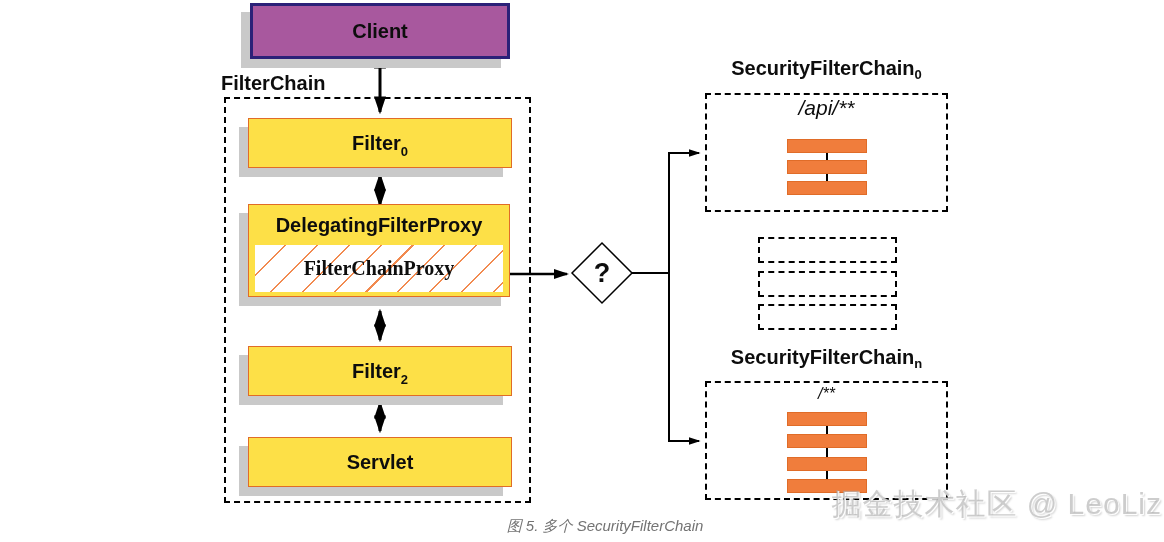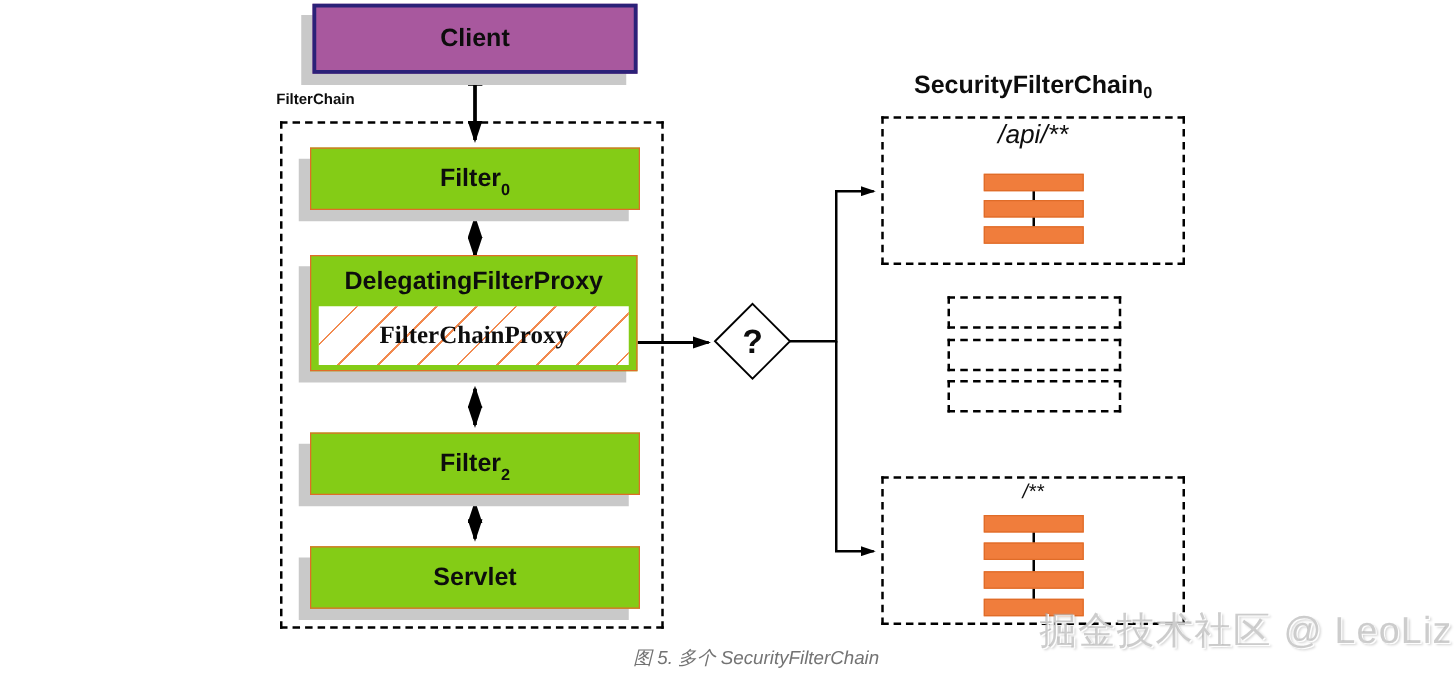--- a/index.html
+++ b/index.html
@@ -23,21 +23,21 @@
     color: #0d0d0d;
     box-sizing: border-box;
   }
   .client-box {
     left: 250px; top: 3px; width: 260px; height: 56px;
     background: #a8589e;
     border: 3px solid #2b2178;
     box-shadow: -9px 9px 0 #c9c9c9;
   }
   .orange-box {
-    background: #84cc16;
+    background: #fde047;
     border: 1px solid #e06c28;
     box-shadow: -9px 9px 0 #c9c9c9;
   }
   .filter0-box  { left: 248px; top: 118px; width: 264px; height: 50px; }
   .dfp-box      { left: 248px; top: 204px; width: 262px; height: 93px;
                   flex-direction: column; justify-content: flex-start; }
   .dfp-label    { margin-top: 4px; line-height: 32px; }
   .fcp-box {
     position: absolute;
     left: 6px; top: 40px; width: 248px; height: 47px;
@@ -66,21 +66,21 @@
   }
   .fc-container   { left: 224px; top: 97px;  width: 307px; height: 406px; }
   .sfc0-box       { left: 705px; top: 93px;  width: 243px; height: 119px; }
   .sfcn-box       { left: 705px; top: 381px; width: 243px; height: 119px; }
   .placeholder-box{ position: absolute; left: 758px; width: 139px; height: 26px;
                     border: 2px dashed #000; box-sizing: border-box; }
 
   
   .fc-label {
     position: absolute; left: 221px; top: 72px;
-    font-weight: bold; font-size: 12px; color: #0d0d0d;
+    font-weight: bold; font-size: 20px; color: #0d0d0d;
   }
   .sfc-title {
     position: absolute; left: 705px; width: 243px;
     text-align: center; font-weight: bold; font-size: 20px; color: #0d0d0d;
   }
   .sfc0-title { top: 57px; }
   .sfcn-title { top: 346px; }
   .path-label {
     position: absolute; left: 705px; width: 243px; text-align: center;
     font-style: italic; color: #0d0d0d;
@@ -188,20 +188,23 @@
       <div class="filter-bar"></div>
       <div class="filter-bar"></div>
     </div>
 
   <div>
       <div class="placeholder-box" style="top: 237px;"></div>
       <div class="placeholder-box" style="top: 271px;"></div>
       <div class="placeholder-box" style="top: 304px;"></div>
     </div>
 
+  <div class="sfc-title sfcn-title">
+    <span>SecurityFilterChain</span><span class="title-sub">n</span>
+  </div>
   <div class="dashed sfcn-box"></div>
   <div class="path-label pathn">/**</div>
   <div class="bar-stack bars-n">
       <div class="filter-bar"></div>
       <div class="filter-bar"></div>
       <div class="filter-bar"></div>
       <div class="filter-bar"></div>
     </div>
 
   <div class="caption">图 5. 多个 SecurityFilterChain</div>

